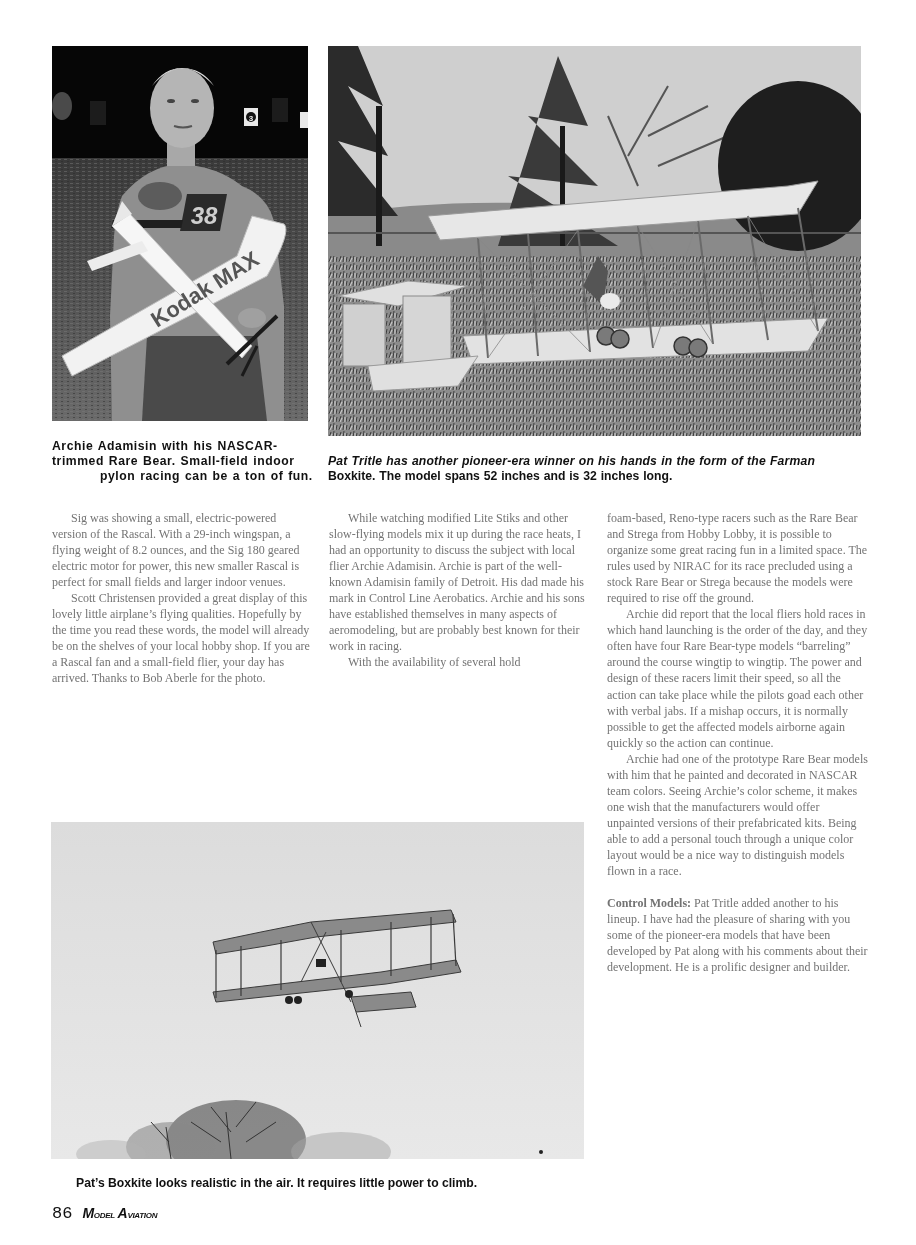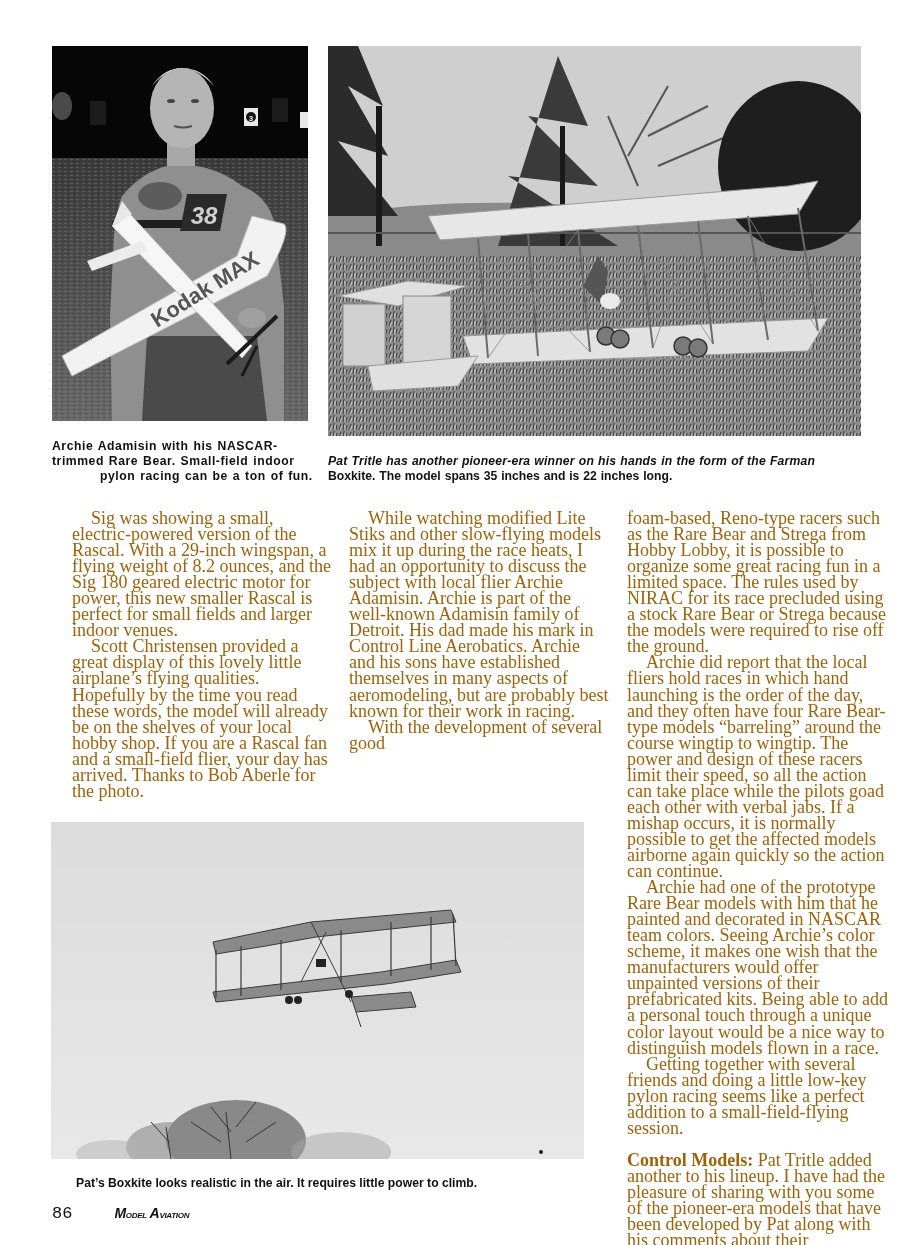--- a/index.html
+++ b/index.html
@@ -15,24 +15,23 @@
       font-size: 12.2px;
       line-height: 15px;
       color: #111;
       margin: 0;
     }
     .caption.spaced { letter-spacing: 0.55px; word-spacing: 1px; }
 
     .col {
       position: absolute;
       font-family: "Liberation Serif", "DejaVu Serif", serif;
-      font-size: 18px;
+      font-size: 12px;
       line-height: 16.05px;
-      color: #a16207;
-      margin-left: 20px;
+      color: #737373;
     }
     .col p { margin: 0; text-indent: 19px; }
     .col p.noindent { text-indent: 0; }
     .col p.gap { margin-top: 16px; }
     .col .lead { font-weight: bold; }
 
     .footer {
       position: absolute;
       left: 52px;
       top: 1204px;
@@ -46,21 +45,20 @@
       color: #111;
     }
     .masthead {
       font-family: "Liberation Sans", "DejaVu Sans", sans-serif;
       font-weight: bold;
       font-style: italic;
       font-size: 11px;
       letter-spacing: -0.3px;
       color: #111;
       font-variant: small-caps;
-      margin-left: 32px;
     }
     .masthead .big { font-size: 14px; }
   </style>
 </head>
 <body>
 
 <div class="photo" style="left:52px; top:46px; width:256px; height:375px;">
   <svg viewBox="0 0 256 375" preserveAspectRatio="none">
     <defs>
       <linearGradient id="p1floor" x1="0" y1="0" x2="0" y2="1">
@@ -192,38 +190,37 @@
 </div>
 
 <p class="caption spaced" style="left:52px; top:439px; width:265px;">
   <span style="display:block;">Archie Adamisin with his NASCAR-</span>
   <span style="display:block;">trimmed Rare Bear. Small-field indoor</span>
   <span style="display:block;padding-left:48px;">pylon racing can be a ton of fun.</span>
 </p>
 
 <p class="caption" style="left:328px; top:454px; width:540px; word-spacing:0.5px;">
   <span style="display:block; letter-spacing:0.18px;font-style:italic;">Pat Tritle has another pioneer-era winner on his hands in the form of the Farman</span>
-  <span style="display:block;">Boxkite. The model spans 35 inches and is 22 inches long.</span>
+  <span style="display:block;">Boxkite. The model spans 52 inches and is 32 inches long.</span>
 </p>
 
 <div class="col" style="left:52px; top:510px; width:262px;">
   <p>Sig was showing a small, electric-powered version of the Rascal. With a 29-inch wingspan, a flying weight of 8.2 ounces, and the Sig 180 geared electric motor for power, this new smaller Rascal is perfect for small fields and larger indoor venues.</p>
   <p>Scott Christensen provided a great display of this lovely little airplane’s flying qualities. Hopefully by the time you read these words, the model will already be on the shelves of your local hobby shop. If you are a Rascal fan and a small-field flier, your day has arrived. Thanks to Bob Aberle for the photo.</p>
 </div>
 
 <div class="col" style="left:329px; top:510px; width:260px;">
   <p>While watching modified Lite Stiks and other slow-flying models mix it up during the race heats, I had an opportunity to discuss the subject with local flier Archie Adamisin. Archie is part of the well-known Adamisin family of Detroit. His dad made his mark in Control Line Aerobatics. Archie and his sons have established themselves in many aspects of aeromodeling, but are probably best known for their work in racing.</p>
-  <p>With the development of several good</p>
+  <p>With the availability of several hold</p>
 </div>
 
 <div class="col" style="left:607px; top:510px; width:262px;">
   <p class="noindent">foam-based, Reno-type racers such as the Rare Bear and Strega from Hobby Lobby, it is possible to organize some great racing fun in a limited space. The rules used by NIRAC for its race precluded using a stock Rare Bear or Strega because the models were required to rise off the ground.</p>
   <p>Archie did report that the local fliers hold races in which hand launching is the order of the day, and they often have four Rare Bear-type models “barreling” around the course wingtip to wingtip. The power and design of these racers limit their speed, so all the action can take place while the pilots goad each other with verbal jabs. If a mishap occurs, it is normally possible to get the affected models airborne again quickly so the action can continue.</p>
   <p>Archie had one of the prototype Rare Bear models with him that he painted and decorated in NASCAR team colors. Seeing Archie’s color scheme, it makes one wish that the manufacturers would offer unpainted versions of their prefabricated kits. Being able to add a personal touch through a unique color layout would be a nice way to distinguish models flown in a race.</p>
-  <p>Getting together with several friends and doing a little low-key pylon racing seems like a perfect addition to a small-field-flying session.</p>
   <p class="noindent gap"><span class="lead">Control Models:</span><span> Pat Tritle added another to his lineup. I have had the pleasure of sharing with you some of the pioneer-era models that have been developed by Pat along with his comments about their development. He is a prolific designer and builder.</span></p>
 </div>
 
 <div class="photo" style="left:51px; top:822px; width:533px; height:337px;">
   <svg viewBox="0 0 533 337" preserveAspectRatio="none">
     <defs>
       <linearGradient id="sky3" x1="0" y1="0" x2="0" y2="1">
         <stop offset="0" stop-color="#dcdcdc"></stop>
         <stop offset="1" stop-color="#e8e8e8"></stop>
       </linearGradient>

